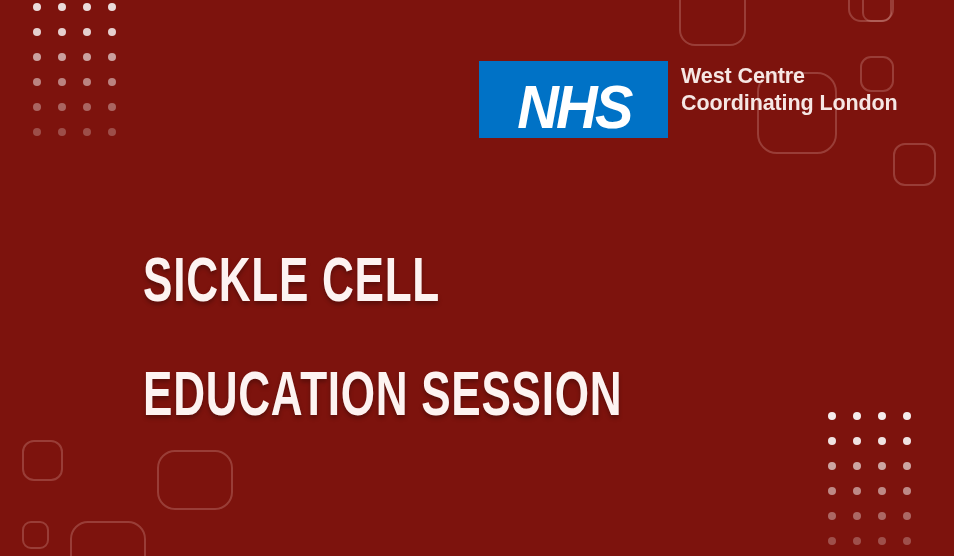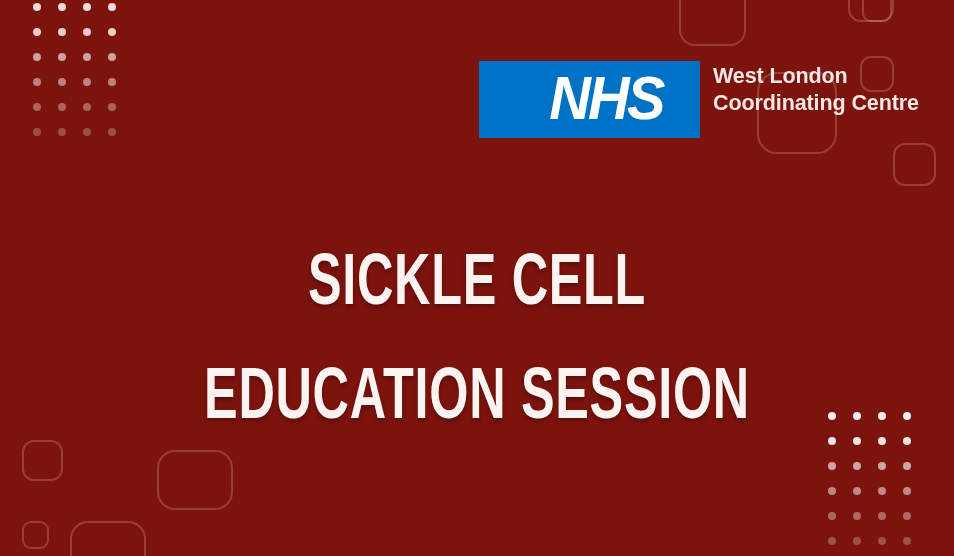--- a/index.html
+++ b/index.html
@@ -52,24 +52,23 @@
     top: 61px;
     display: flex;
     align-items: flex-start;
     gap: 13px;
   }
   .nhs-box {
     width: 189px;
     height: 77px;
     background: #0072c6;
     display: flex;
-    align-items: center;
+    align-items: flex-end;
     justify-content: center;
     overflow: hidden;
-    padding-left: 32px;
   }
   .nhs-box .nhs-text {
     color: #ffffff;
     font-family: "Liberation Sans", sans-serif;
     font-weight: bold;
     font-style: italic;
     font-size: 62px;
     line-height: 62px;
     letter-spacing: -3px;
     transform: scaleX(0.93);
@@ -84,25 +83,24 @@
     padding-top: 2px;
     white-space: nowrap;
   }
 
   
   .headline {
     position: absolute;
     left: 0;
     right: 0;
     top: 222px;
-    text-align: center;
     color: #fdf3f1;
     font-family: "Liberation Sans Narrow", "Liberation Sans", sans-serif;
     font-weight: bold;
-    font-size: 72px;
+    font-size: 63px;
     line-height: 114px;
     letter-spacing: 1px;
     text-shadow: 0 3px 5px rgba(0, 0, 0, 0.28);
   }
   .headline .hl-line {
     display: block;
     transform: scaleX(0.70);
     white-space: nowrap;
   }
 
@@ -212,22 +210,22 @@
           <div class="dot" style="background: rgb(255, 255, 255); opacity: 0.26;"></div>
         </div>
       </div>
     </div>
 
   <div class="nhs-lockup">
     <div class="nhs-box">
       <span class="nhs-text">NHS</span>
     </div>
     <div class="nhs-sub" id="org-lines">
-        <div>West London</div>
-        <div>Coordinating Centre</div>
+        <div>West Centre</div>
+        <div>Coordinating London</div>
       </div>
   </div>
 
   <div class="headline">
     <span class="hl-line">SICKLE CELL</span>
     <span class="hl-line">EDUCATION SESSION</span>
   </div>
 
 
 </div>

